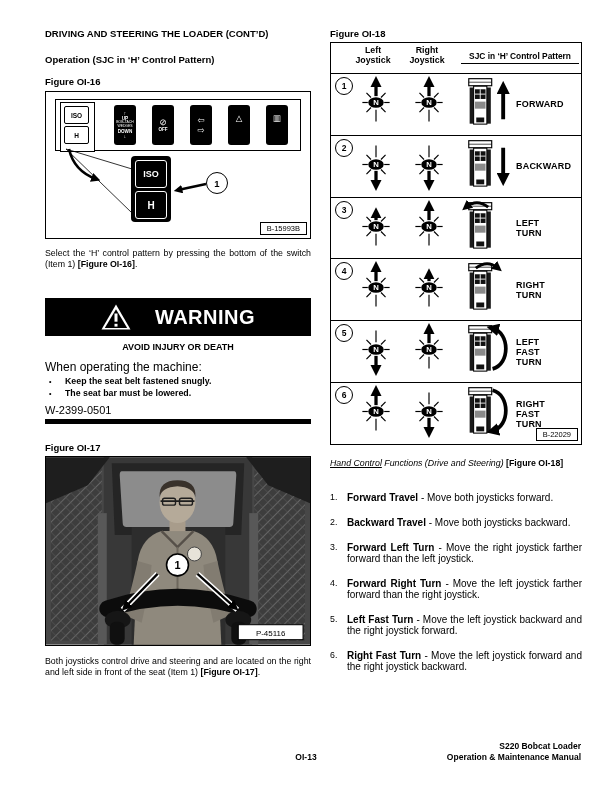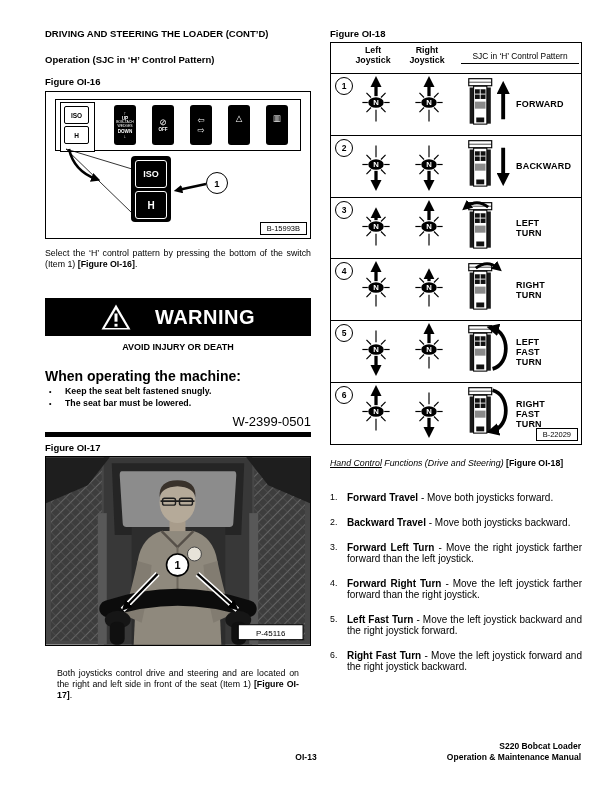--- a/index.html
+++ b/index.html
@@ -34,38 +34,38 @@
       display:flex;align-items:center;justify-content:center;font-size:9.5px;font-weight:bold;}
   .co16{left:160px;top:80px;}
   .f16coarrow{position:absolute;left:122px;top:82px;}
   .refbox{position:absolute;right:3px;bottom:3px;border:1px solid #000;background:#fff;padding:1px 6px;font-size:7.5px;}
   .pSelect{position:absolute;top:248px;left:0;right:0;}
   
   .warn{position:absolute;top:298px;left:0;width:266px;}
   .wbanner{height:38px;background:#000;display:flex;align-items:center;justify-content:center;gap:24px;}
   .wtitle{color:#fff;font-size:20px;font-weight:bold;letter-spacing:.5px;}
   .wsub{text-align:center;font-weight:bold;font-size:9px;margin-top:6px;}
-  .wintro{font-weight:bold;font-size:14px;margin-top:16px;}
+  .wintro{font-weight:normal;font-size:12px;margin-top:8px;}
   .wb{display:flex;font-weight:bold;font-size:8.8px;line-height:11px;margin-top:1.5px;}
   .wb .m{width:16px;padding-left:4px;font-size:7px;}
   .wb .t{flex:1;text-align:justify;}
-  .wcode{text-align:right;font-size:13px;margin-top:5px;}
+  .wcode{text-align:left;font-size:11px;margin-top:5px;}
   .wbar{height:4.5px;background:#000;margin-top:3px;}
   
   .figlab17{position:absolute;top:442px;left:0;}
   .photo{position:absolute;top:456px;left:0;width:264px;height:188px;border:1px solid #000;}
   .pJoy{position:absolute;top:656px;left:0;right:0;}
   
   .figlab18{position:absolute;top:28px;left:0;}
   .f18{position:absolute;top:42px;left:0;width:252px;height:403px;border:1.6px solid #000;box-sizing:border-box;
        display:flex;flex-direction:column;background:#fff;}
   .f18head{position:relative;height:30px;flex:none;}
   .f18head .c1{position:absolute;left:8px;top:3px;width:68px;text-align:center;font-size:8.8px;font-weight:bold;line-height:9.8px;}
   .f18head .c2{position:absolute;left:64px;top:3px;width:64px;text-align:center;font-size:8.8px;font-weight:bold;line-height:9.8px;}
-  .f18head .c3{position:absolute;left:130px;right:2px;top:8px;font-size:8.4px;font-weight:normal;white-space:nowrap;
+  .f18head .c3{position:absolute;left:130px;right:2px;top:8px;font-size:8.4px;font-weight:bold;white-space:nowrap;
        border-bottom:1.4px solid #000;padding-bottom:2px;text-align:center;}
   .f18-row{position:relative;flex:1;display:flex;align-items:center;padding-left:4px;border-top:1.1px solid #000;}
   .f18-row .circ{position:absolute;left:4px;top:3px;width:16px;height:16px;border:1.2px solid #000;border-radius:50%;
        display:flex;align-items:center;justify-content:center;font-size:8.5px;font-weight:bold;background:#fff;}
   .joy{display:inline-block;width:40px;flex:none;}
   .joy.first{margin-left:21px;} .joy.second{margin-left:13px;}
   .load{display:inline-block;width:60px;flex:none;margin-left:3px;}
   .f18-label{margin-left:4px;font-size:9px;font-weight:bold;line-height:10px;letter-spacing:.2px;}
   .handctl{position:absolute;top:458px;left:0;right:0;font-size:8.8px;line-height:11px;text-align:justify;}
   .handctl .u{font-style:italic;text-decoration:underline;}
@@ -218,21 +218,21 @@
         <path d="M152 117 L192 153" stroke="#fff" stroke-width="5.5" fill="none"></path>
         <path d="M112 117 L79 151" stroke="#000" stroke-width="2.3" fill="none" marker-end="url(#pa)"></path>
         <path d="M152 117 L190 151" stroke="#000" stroke-width="2.3" fill="none" marker-end="url(#pa)"></path>
         <circle cx="132" cy="108" r="11" fill="#fff" stroke="#000" stroke-width="1.6"></circle>
         <text x="132" y="112" text-anchor="middle" font-size="11" font-weight="bold" fill="#000">1</text>
         <rect x="193" y="168" width="65" height="15" fill="#fff" stroke="#000" stroke-width="1"></rect>
         <text x="225.5" y="179" text-anchor="middle" font-size="8" fill="#000">P-45116</text>
       </svg>
     </div>
 
-    <p class="body-text pJoy" style="margin:12px">
+    <p class="body-text pJoy" style="margin:0">
       <span>Both joysticks control drive and steering and are located on the right and left side in front of the seat (Item 1) </span><b>[Figure OI-17]</b><span>.</span>
     </p>
   </div>
 
   <div class="colR">
     <div class="figlab figlab18">Figure OI-18</div>
 
     <div class="f18">
       <div class="f18head">
         <div class="c1">

